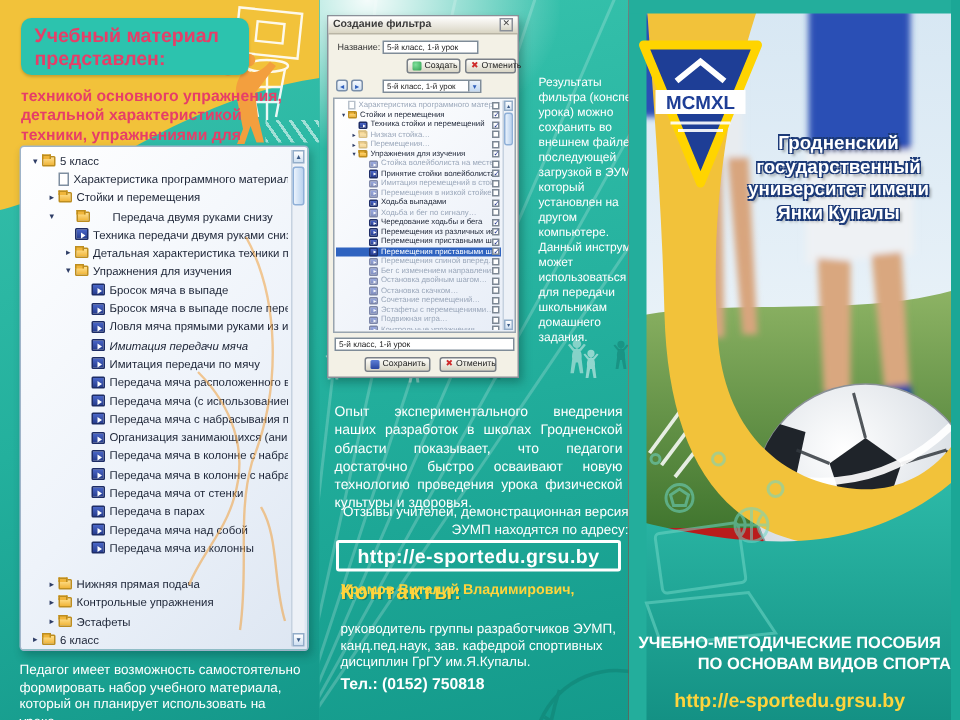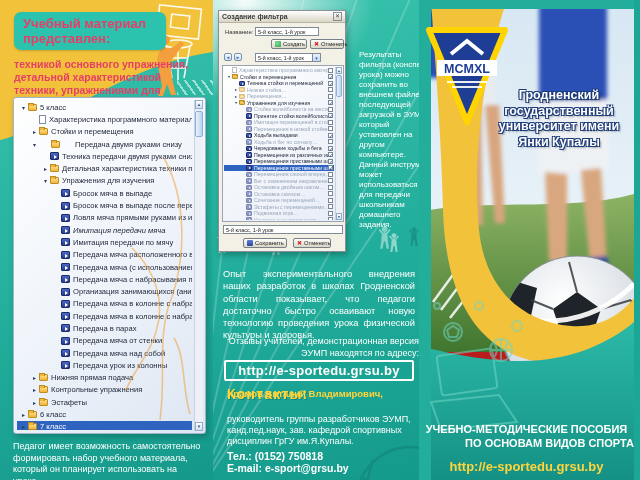--- a/index.html
+++ b/index.html
@@ -235,38 +235,38 @@
           <span class="lbl">Передача мяча в колонне с набрасывания</span>
         </div>
         <div class="trow" style="padding-left: 35px;">
           <span class="twisty"></span>
           <span class="ic ic-movie"></span>
           <span class="lbl">Передача мяча в колонне с набрасывания (анимация)</span>
         </div>
         <div class="trow" style="padding-left: 35px;">
           <span class="twisty"></span>
           <span class="ic ic-movie"></span>
+          <span class="lbl">Передача мяча от стенки</span>
+        </div>
+        <div class="trow" style="padding-left: 35px;">
+          <span class="twisty"></span>
+          <span class="ic ic-movie"></span>
           <span class="lbl">Передача в парах</span>
         </div>
         <div class="trow" style="padding-left: 35px;">
           <span class="twisty"></span>
           <span class="ic ic-movie"></span>
-          <span class="lbl">Передача мяча от стенки</span>
-        </div>
-        <div class="trow" style="padding-left: 35px;">
-          <span class="twisty"></span>
-          <span class="ic ic-movie"></span>
           <span class="lbl">Передача мяча над собой</span>
         </div>
         <div class="trow" style="padding-left: 35px;">
           <span class="twisty"></span>
           <span class="ic ic-movie"></span>
-          <span class="lbl">Передача урок из колонны</span>
-        </div>
-        <div class="trow" style="padding-left: 13px;">
+          <span class="lbl">Передача мяча из колонны</span>
+        </div>
+        <div class="trow" style="padding-left: 13px; margin-top: 12px;">
           <span class="twisty">▸</span>
           <span class="ic ic-folder"></span>
           <span class="lbl">Нижняя прямая подача</span>
         </div>
         <div class="trow" style="padding-left: 13px;">
           <span class="twisty">▸</span>
           <span class="ic ic-folder"></span>
           <span class="lbl">Контрольные упражнения</span>
         </div>
         <div class="trow" style="padding-left: 13px;">
@@ -527,21 +527,20 @@
   </div>
 
   <div class="fnote">Результаты фильтра (конспект урока) можно сохранить во внешнем файле с последующей загрузкой в ЭУМП, который установлен на другом компьютере. Данный инструмент может использоваться для передачи школьникам домашнего задания.</div>
   <div class="exp">Опыт экспериментального внедрения наших разработок в школах Гродненской области показывает, что педагоги достаточно быстро осваивают новую технологию проведения урока физической культуры и здоровья.</div>
   <div class="reviews">Отзывы учителей, демонстрационная версия ЭУМП находятся по адресу:</div>
   <div class="urlbox">http://e-sportedu.grsu.by</div>
   <div class="c-title">Контакты:</div>
   <div class="c-name">Храмов Виталий Владимирович,</div>
   <div class="c-role">руководитель группы разработчиков ЭУМП, канд.пед.наук, зав. кафедрой спортивных дисциплин ГрГУ им.Я.Купалы.</div>
   <div class="c-phone">Тел.: (0152) 750818</div>
-  <div class="c-email">E-mail: e-sport@grsu.by</div>
 </section>
 
 <section id="panel-right">
   <svg width="215" height="480">
     <defs>
       <linearGradient id="sky" x1="0" y1="0" x2="0" y2="1">
         <stop offset="0" stop-color="#d7e7f3"></stop>
           <stop offset="1" stop-color="#f3f8fb"></stop>
       </linearGradient>
       <linearGradient id="grass" x1="0" y1="0" x2="0" y2="1">

